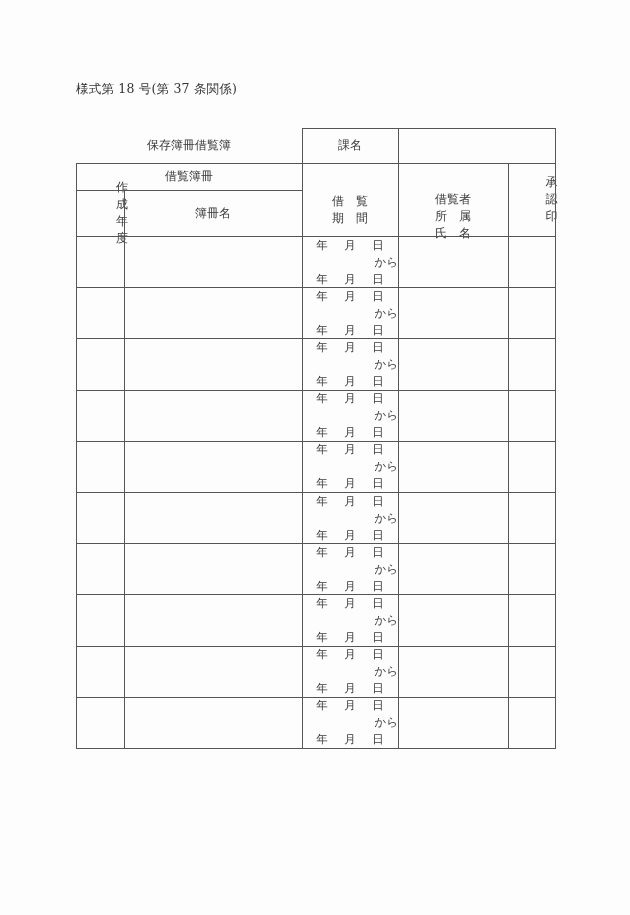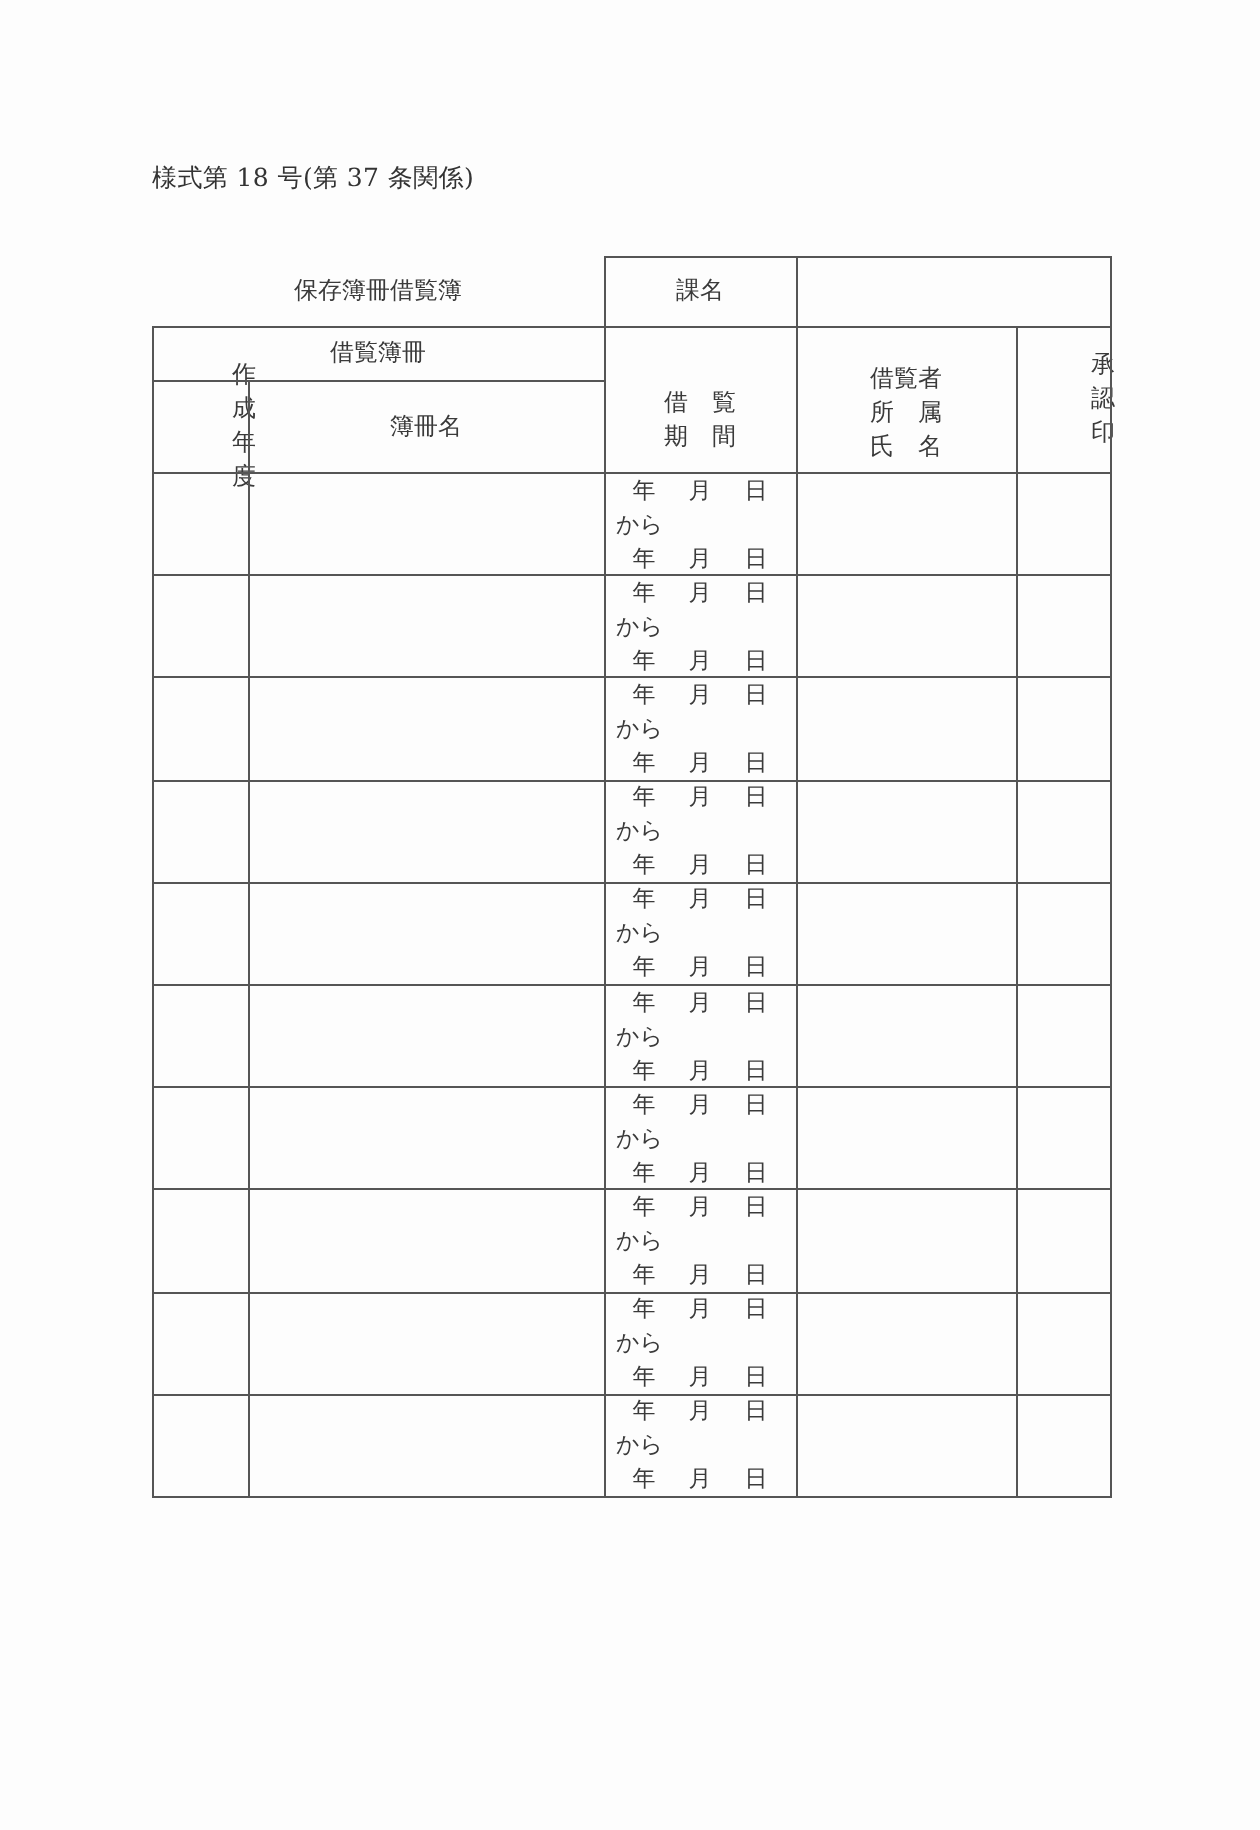--- a/index.html
+++ b/index.html
@@ -47,41 +47,41 @@
     font-size: 11.5px;
     line-height: 17px;
     color: #3a3a3a;
   }
   .date-line {
     display: flex;
     justify-content: center;
     gap: 0;
   }
   .date-line span { display: inline-block; width: 28px; text-align: center; }
-  .from-line { text-align: left; padding-left: 6px; }
+  .from-line { text-align: right; padding-left: 6px; }
   .multiline { white-space: pre-line; }
 </style>
 </head>
 <body>
 
 <div class="form-no">様式第 18 号(第 37 条関係)</div>
 
 <div id="table">
 
   <div class="cell" style="left:76px; top:128px; width:226px; height:35px;">保存簿冊借覧簿</div>
   <div class="cell" style="left:302px; top:128px; width:96px; height:35px;">課名</div>
   <div class="cell" style="left:398px; top:128px; width:157px; height:35px;"></div>
 
   <div class="cell" style="left:76px; top:163px; width:226px; height:27px;">借覧簿冊</div>
   <div class="cell multiline" style="left:76px; top:190px; width:48px; height:46px;padding-left:44px;">作成
 年度</div>
   <div class="cell" style="left:124px; top:190px; width:178px; height:46px;">簿冊名</div>
   <div class="cell multiline" style="left:302px; top:163px; width:96px; height:73px; padding-top:20px;">借　覧
 期　間</div>
-  <div class="cell multiline" style="left:398px; top:169px; width:110px; height:73px; padding-top:2px;">借覧者
+  <div class="cell multiline" style="left:398px; top:179px; width:110px; height:73px; padding-top:2px;">借覧者
 所　属
 氏　名</div>
   <div class="cell" style="left:508px; top:163px; width:47px; height:73px;padding-left:40px;">承認印</div>
 
   <div id="rows-container">
       <div>
         <div class="cell" style="left: 76px; top: 236px; width: 48px; height: 51.2px;"></div>
         <div class="cell" style="left: 124px; top: 236px; width: 178px; height: 51.2px;"></div>
         <div class="cell" style="left: 398px; top: 236px; width: 110px; height: 51.2px;"></div>
         <div class="cell" style="left: 508px; top: 236px; width: 47px; height: 51.2px;"></div>

